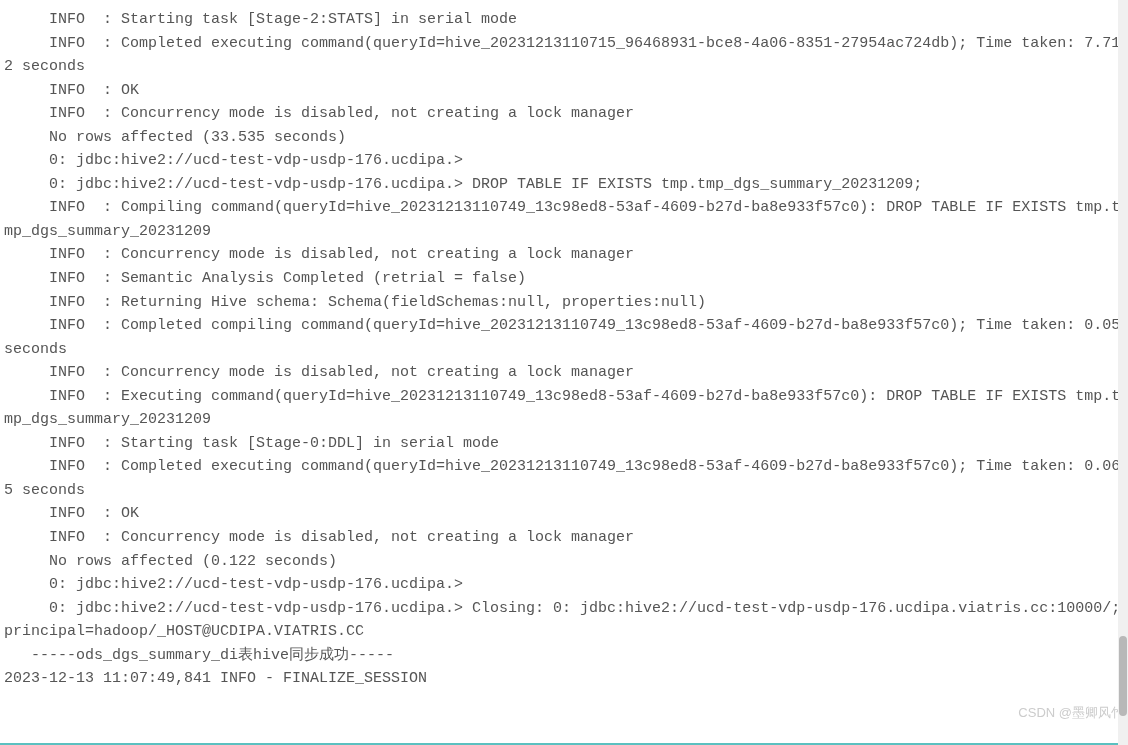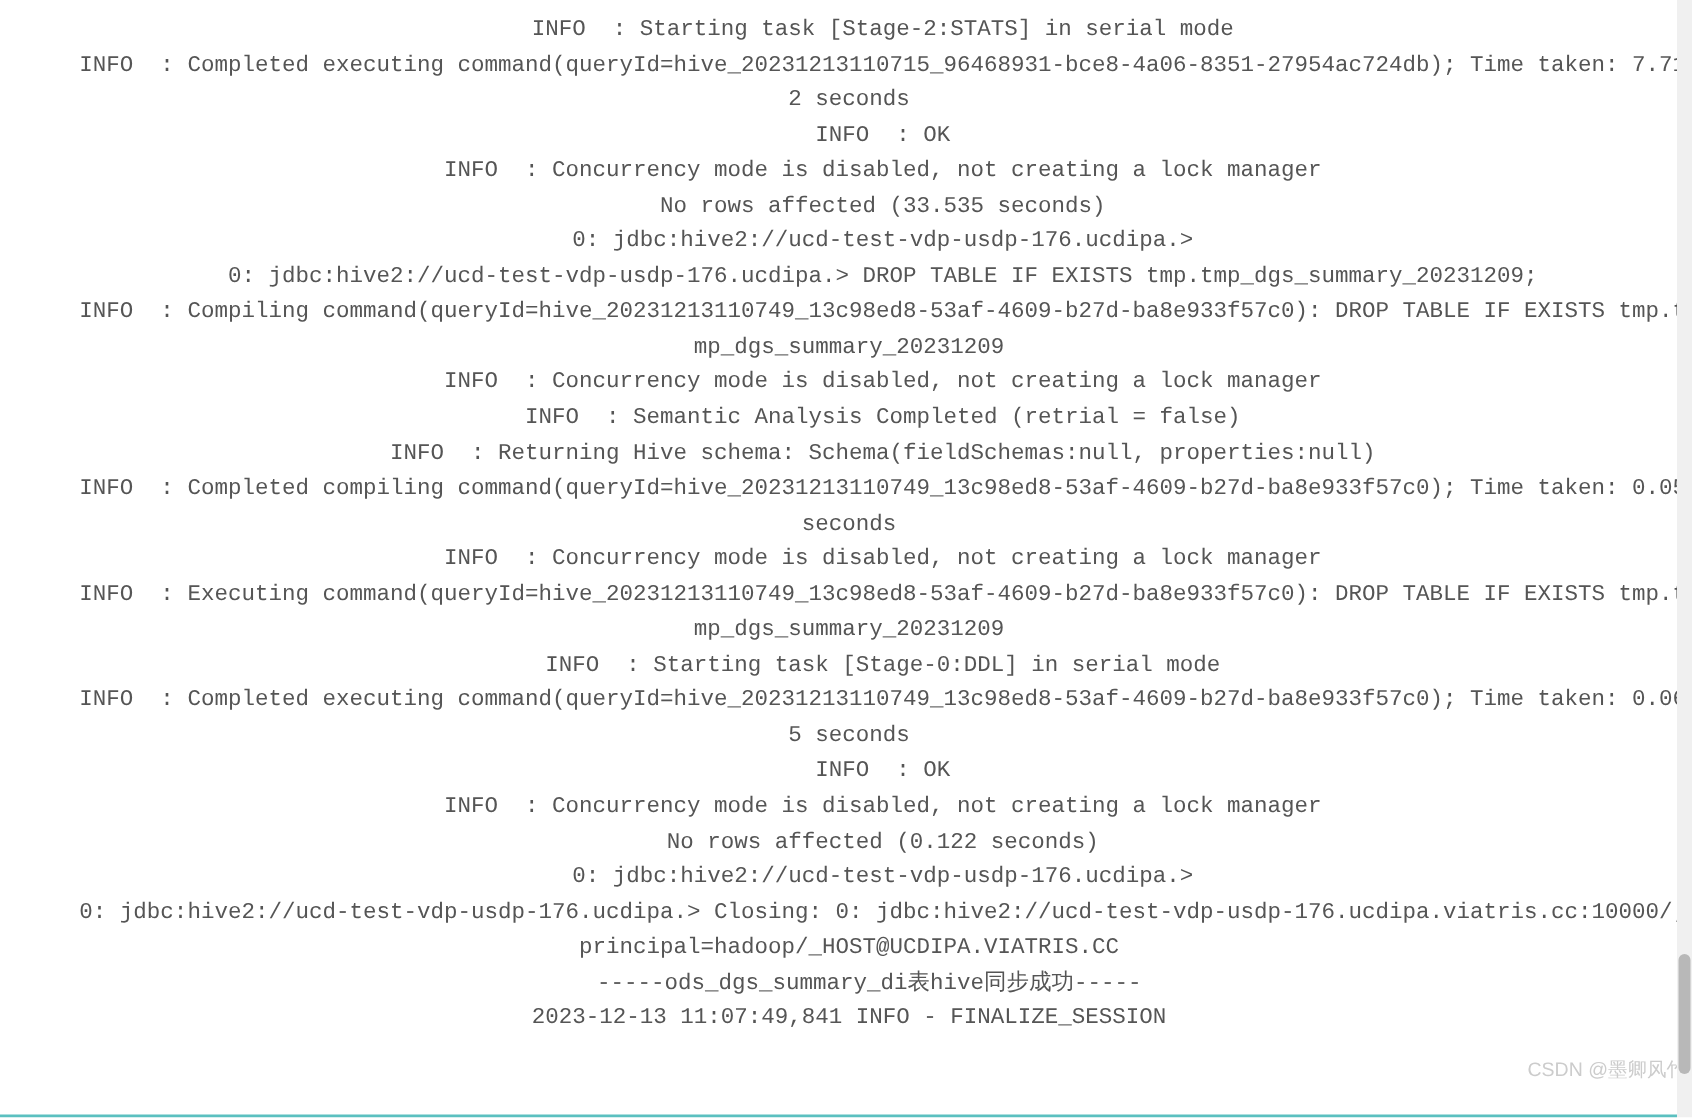--- a/index.html
+++ b/index.html
@@ -1,19 +1,18 @@
 <!DOCTYPE html>
 <html><head>
   <meta charset="utf-8">
   <style>
     * {
       margin: 0;
       padding: 0;
       box-sizing: border-box;
-      text-align: center;
     }
     body {
       font-family: "Courier New", Consolas, monospace;
       font-size: 15px;
       line-height: 1.57;
       color: #555;
       background: #fff;
       padding: 8px 0 8px 4px;
       width: 1128px;
       height: 745px;

